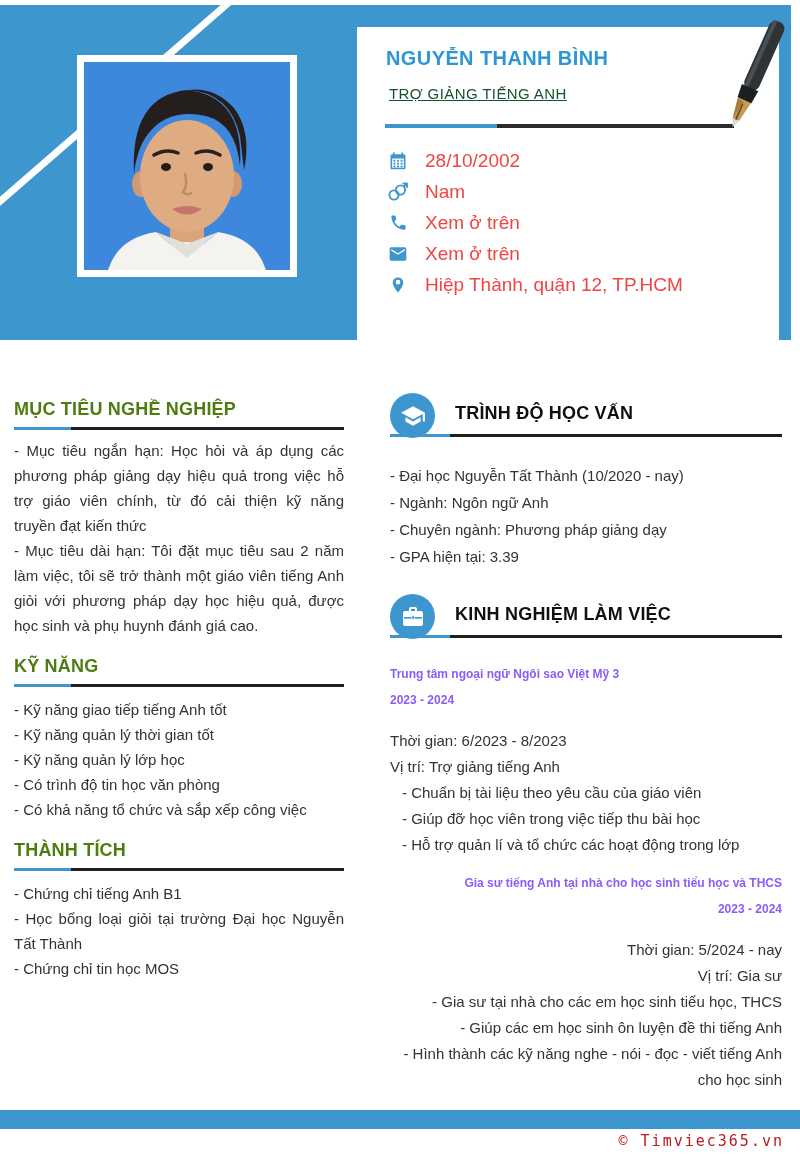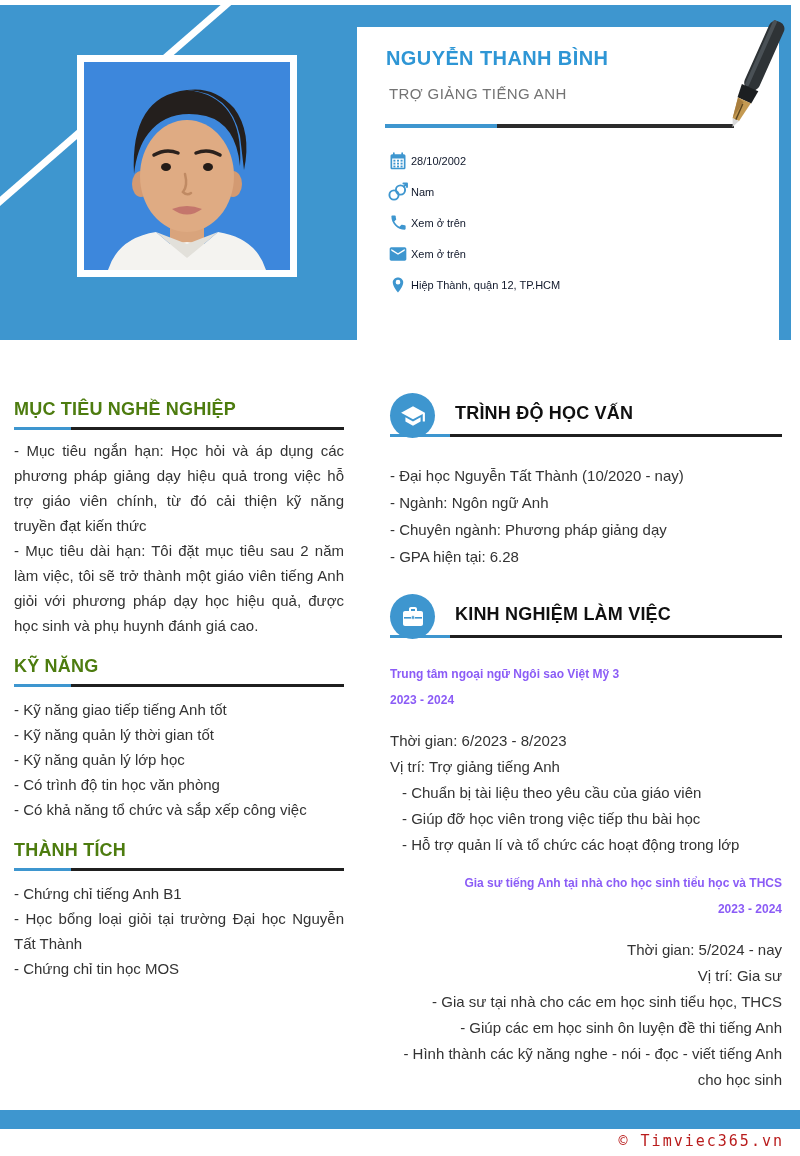--- a/index.html
+++ b/index.html
@@ -9,29 +9,29 @@
   }
   
   .blue-block{position:absolute;left:0;top:5px;width:791px;height:335px;background:#3e96cf;overflow:hidden;}
   .diagonal{position:absolute;left:112px;top:-64px;width:7px;height:320px;background:#ffffff;transform:rotate(49deg);}
   
   .photo-frame{position:absolute;left:77px;top:55px;width:206px;height:208px;background:#3d87dc;border:7px solid #ffffff;}
   .photo-frame svg{display:block;}
   
   .card{position:absolute;left:357px;top:27px;width:422px;height:313px;background:#ffffff;}
   .name{position:absolute;left:29px;top:20px;font-size:20px;font-weight:bold;color:#2e96d5;letter-spacing:.4px;white-space:nowrap;}
-  .subtitle{position:absolute;left:32px;top:58px;font-size:15px;color:#737373;letter-spacing:.4px;white-space:nowrap;}
+  .subtitle{position:absolute;left:32px;top:58px;font-size:15px;color:#14532d;letter-spacing:.4px;white-space:nowrap;text-decoration:underline;}
   .head-line{position:absolute;left:28px;top:97px;width:349px;height:4px;
     background:linear-gradient(to right,#3e96cf 0 112px,#2b2b2b 112px);}
   .pen{position:absolute;left:326px;top:-7px;width:110px;height:118px;}
   .contact{position:absolute;left:30px;top:118px;}
   .contact-row{display:flex;align-items:center;height:31px;}
   .cicon{width:22px;height:22px;flex:0 0 22px;display:flex;align-items:center;justify-content:center;}
   .cicon svg{display:block;}
-  .ctext{margin-left:2px;font-size:11px;color:#0f172a;white-space:nowrap;}
+  .ctext{margin-left:16px;font-size:19px;color:#ef4444;white-space:nowrap;}
   
   .col-left{position:absolute;left:14px;top:399px;width:330px;}
   .col-right{position:absolute;left:390px;top:393px;width:392px;}
   .lsec{margin-top:18px;}
   .lsec:first-child{margin-top:0;}
   .lsec-title{font-size:18px;font-weight:bold;color:#4d7c0f;letter-spacing:.2px;margin:0;}
   .lrule{height:3px;margin-top:7px;background:linear-gradient(to right,#3e96cf 0 57px,#1f1f1f 57px);}
   .body-text{font-size:15px;line-height:25px;color:#333333;}
   .objective{margin-top:8px;text-align:justify;}
   .plain-list{margin-top:10px;}
@@ -204,21 +204,21 @@
           </svg>
       </span>
       <h2 class="rsec-title">TRÌNH ĐỘ HỌC VẤN</h2>
       <div class="rrule"></div>
     </div>
 
     <div class="body-text edu-list">
       <div>- Đại học Nguyễn Tất Thành (10/2020 - nay)</div>
       <div>- Ngành: Ngôn ngữ Anh</div>
       <div>- Chuyên ngành: Phương pháp giảng dạy</div>
-      <div>- GPA hiện tại: 6.28</div>
+      <div>- GPA hiện tại: 3.39</div>
     </div>
 
     <div class="rsec-head second">
       <span class="circle-icon">
         <svg width="24" height="24" viewBox="0 0 24 24">
             <path fill="#ffffff" d="M20 6h-4V4c0-1.1-.9-2-2-2h-4c-1.1 0-2 .9-2 2v2H4c-1.1 0-2 .9-2 2v11c0 1.1.9 2 2 2h16c1.1 0 2-.9 2-2V8c0-1.1-.9-2-2-2zm-6 0h-4V4h4v2z"></path>
             <rect x="3" y="12" width="18" height="1.6" fill="#3e96cf"></rect>
             <rect x="10.6" y="10.8" width="2.8" height="3.4" rx="0.6" fill="#3e96cf" stroke="#ffffff" stroke-width="0.8"></rect>
           </svg>
       </span>

